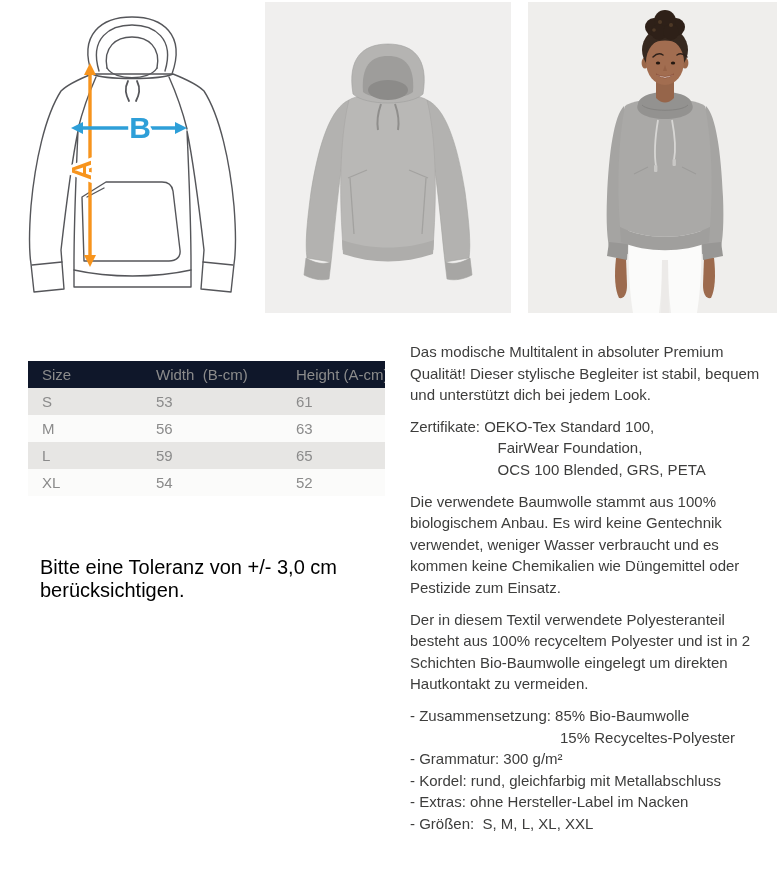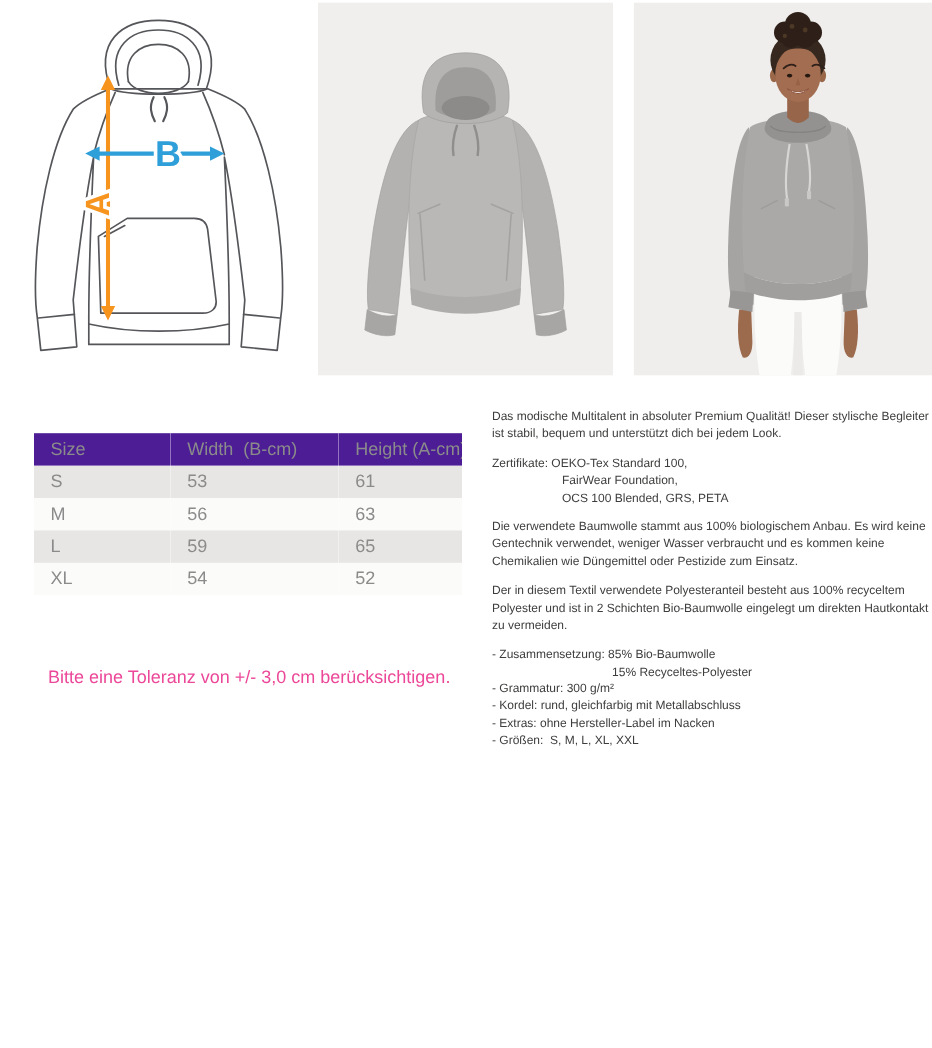--- a/index.html
+++ b/index.html
@@ -13,30 +13,30 @@
   .photo-model    { position:absolute; left:528px; top:2px; width:249px; height:311px; }
   .photo-flat svg, .photo-model svg, .diagram-panel svg { display:block; width:100%; height:100%; }
 
   
   .left-col { position:absolute; left:28px; top:361px; width:357px; }
   table.size-table { border-collapse:collapse; width:357px; table-layout:fixed; }
   table.size-table th, table.size-table td {
       font-weight:400; text-align:left; font-size:15px; color:#8b8b8b;
       height:27px; padding:0 0 0 14px; white-space:pre; overflow:hidden;
   }
-  table.size-table thead tr { background:#4c1d95; }
+  table.size-table thead tr { background:#0f172a; }
   table.size-table tbody tr.odd  { background:#e7e6e4; }
   table.size-table tbody tr.even { background:#fbfbfa; }
 
   .tolerance { position:absolute; left:40px; top:556px; width:350px;
-               font-size:15px; color:#ec4899; }
+               font-size:20px; color:#000000; }
 
   
   .right-col { position:absolute; left:410px; top:341px; width:365px; }
-  .right-col p { font-size:10px; line-height:1.44; color:#3d3d3c;
+  .right-col p { font-size:15px; line-height:1.44; color:#3d3d3c;
                  margin:0 0 10px 0; white-space:pre-wrap; }
 </style>
 </head>
 <body>
 
 <div id="page">
 
   <div class="diagram-panel">
     <svg viewBox="0 0 265 313">
       <g fill="#ffffff" stroke="#55565a" stroke-width="1.4" stroke-linejoin="round" stroke-linecap="round">

